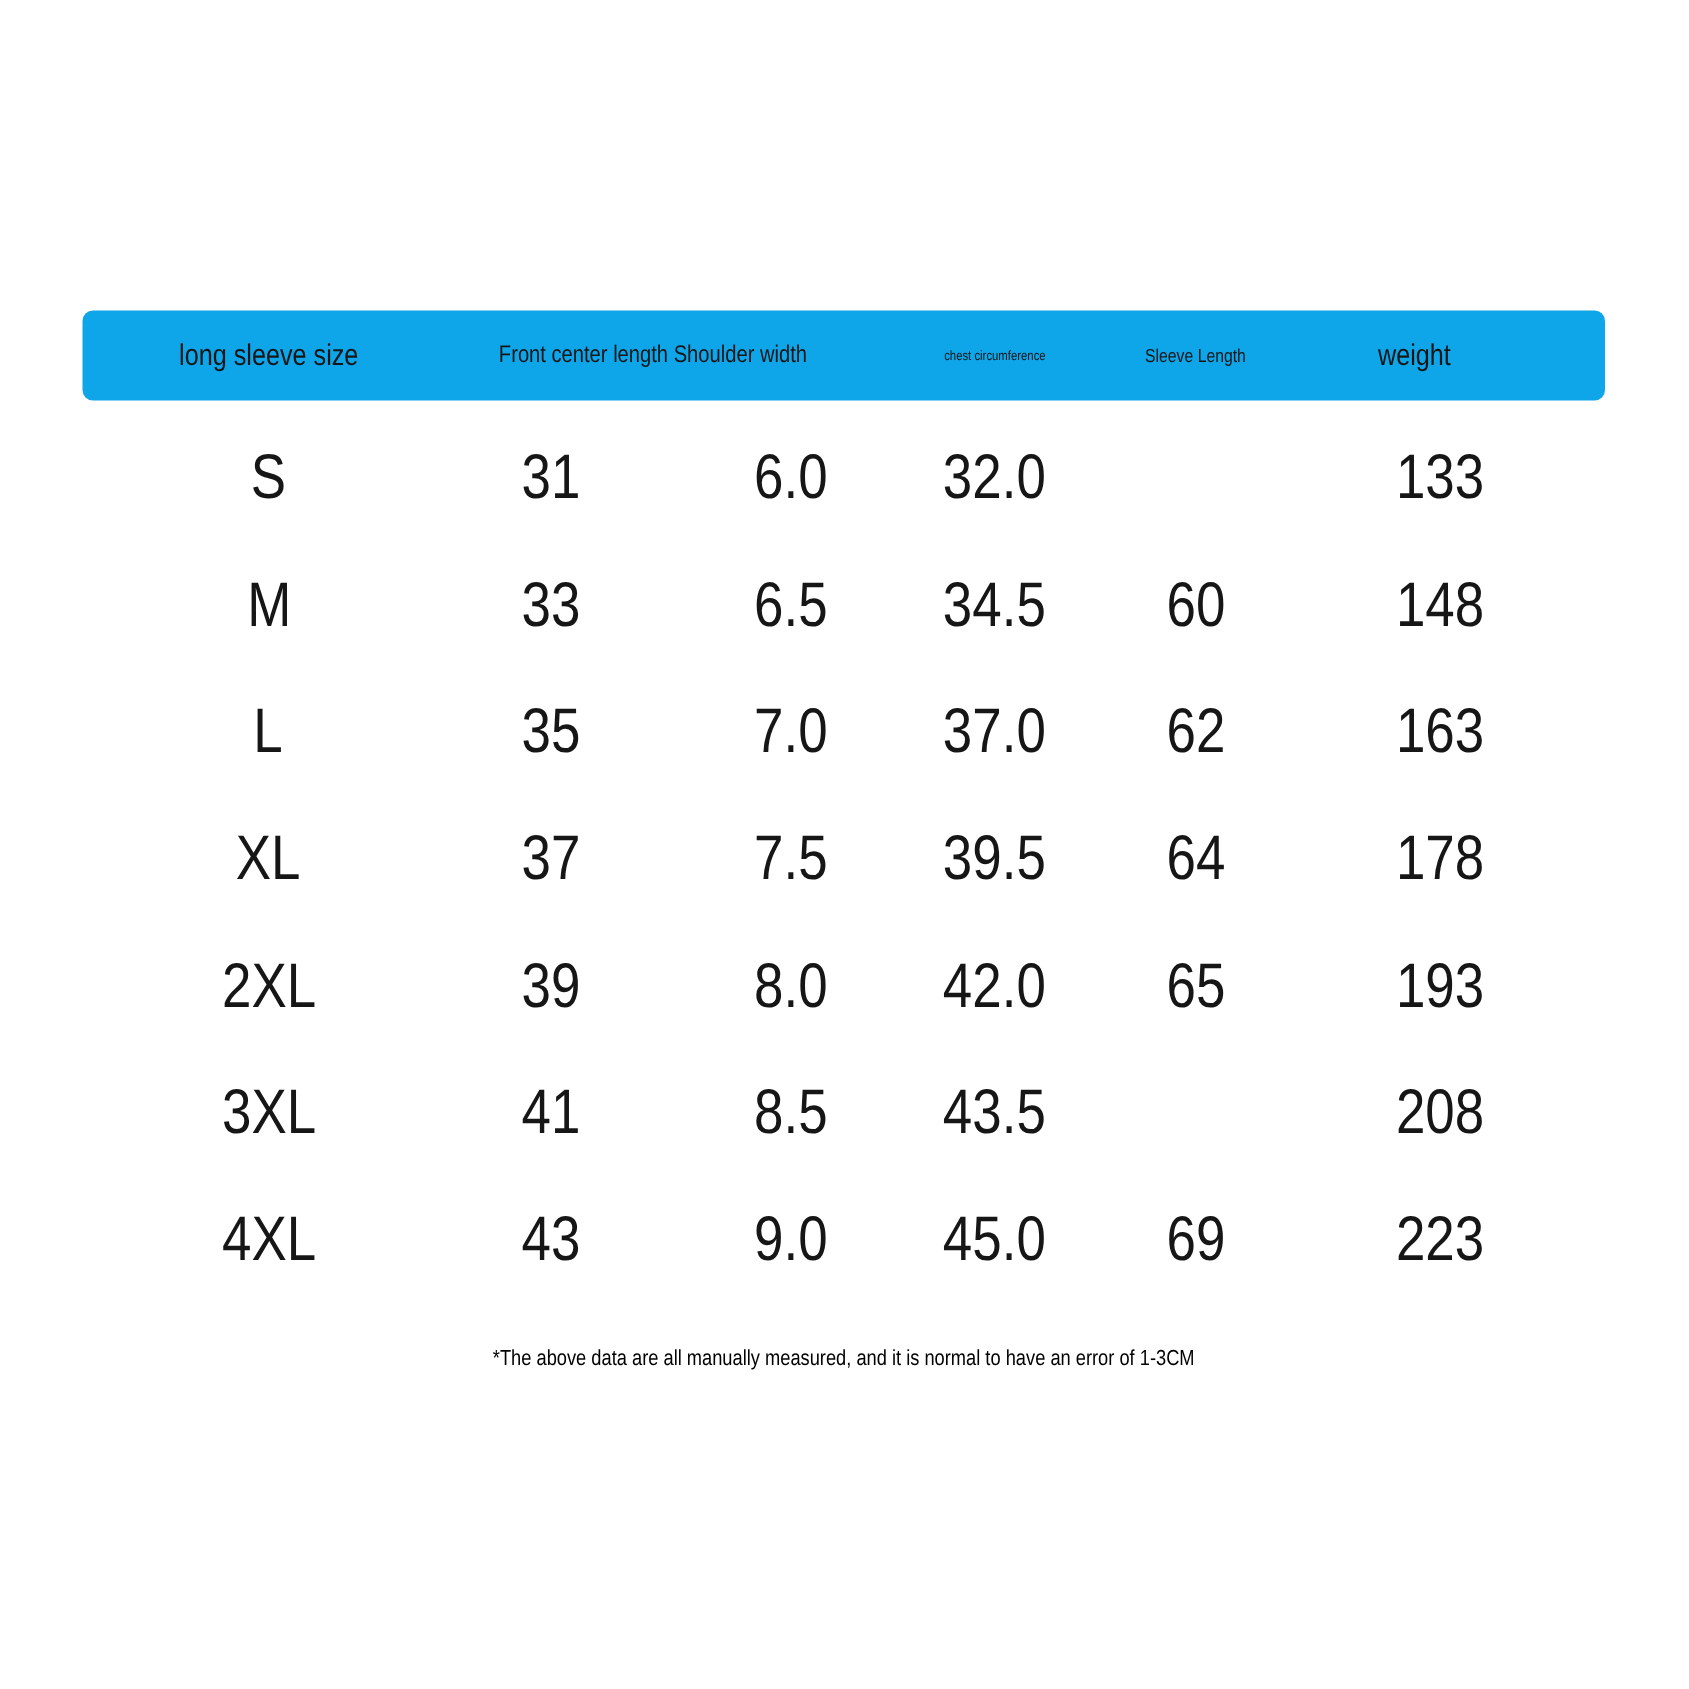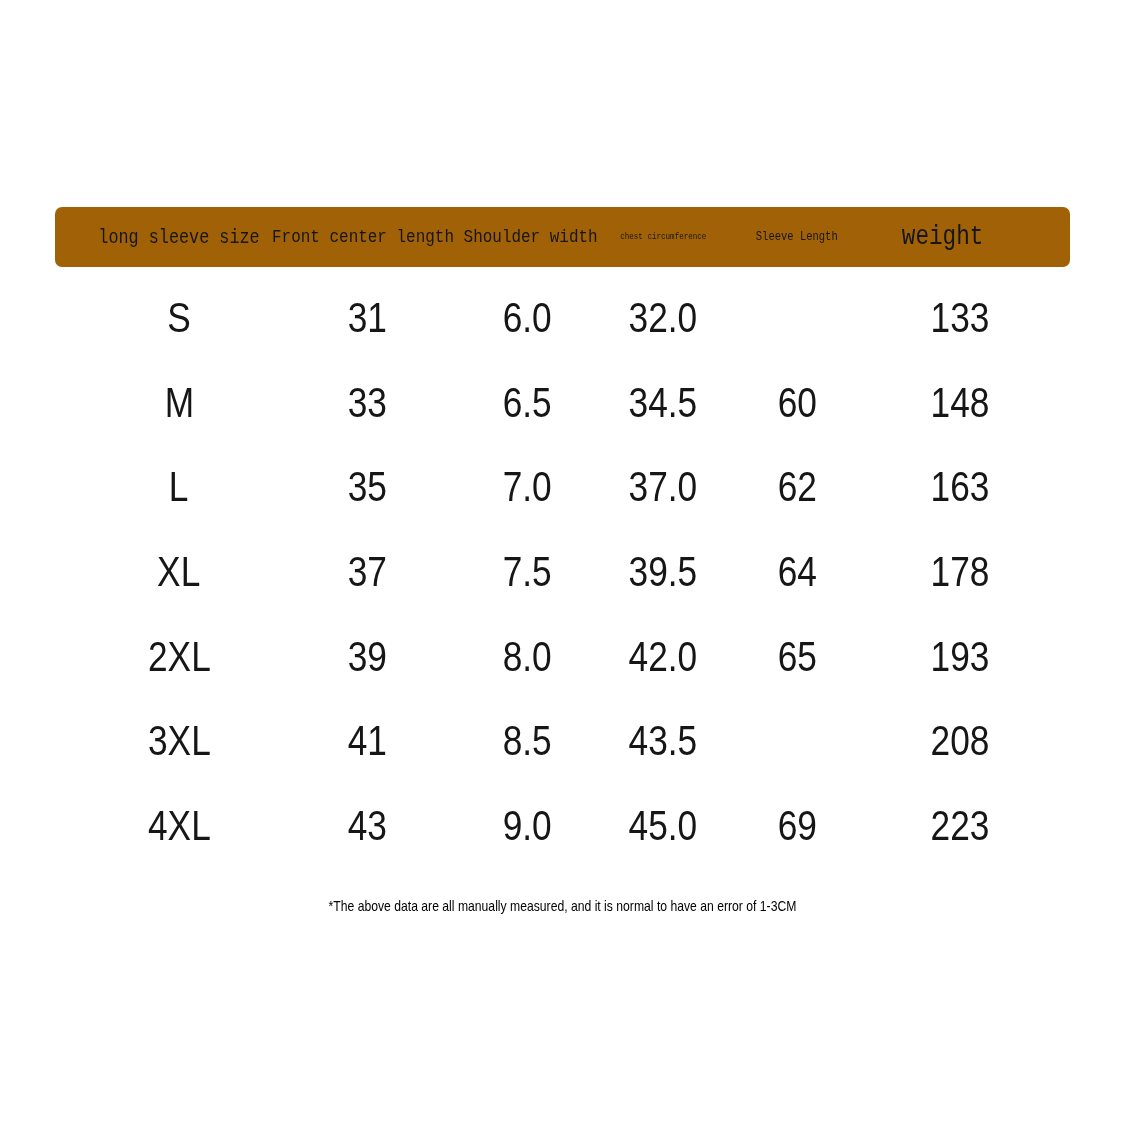--- a/index.html
+++ b/index.html
@@ -25,41 +25,40 @@
     left: 55px;
     top: 207px;
     width: 1015px;
   }
   .grid-row {
     display: grid;
     grid-template-columns: 248px 128px 192px 80px 188px 104px 75px;
   }
   .thead {
     height: 60px;
-    background: #a16207;
+    background: #0ea5e9;
     border-radius: 7px;
-    font-family: Liberation Mono, monospace;
   }
   .th, .td {
     display: flex;
     align-items: center;
     justify-content: center;
     overflow: visible;
   }
   
   .ctext {
     display: inline-block;
     transform: scaleX(0.84);
     white-space: nowrap;
   }
   .th-size          { grid-column: 1; font-size: 20px; }
-  .th-len-shoulder  { grid-column: 2 / span 2; font-size: 19px; padding-right: 56px; }
+  .th-len-shoulder  { grid-column: 2 / span 2; font-size: 16px; padding-right: 56px; }
   .th-chest         { grid-column: 4; font-size: 9px; }
   .th-sleeve        { grid-column: 5; font-size: 12.5px; }
-  .th-weight        { grid-column: 6; font-size: 27px; }
+  .th-weight        { grid-column: 6; font-size: 20px; }
   .tbody { padding-top: 9px; }
   .tr {
     height: 84.6px;
     font-size: 42px;
     font-weight: 400;
   }
   .td-size   { grid-column: 1; }
   .td-fcl    { grid-column: 2; text-align: right; }
   .td-sw     { grid-column: 3; }
   .td-chest  { grid-column: 4; }

